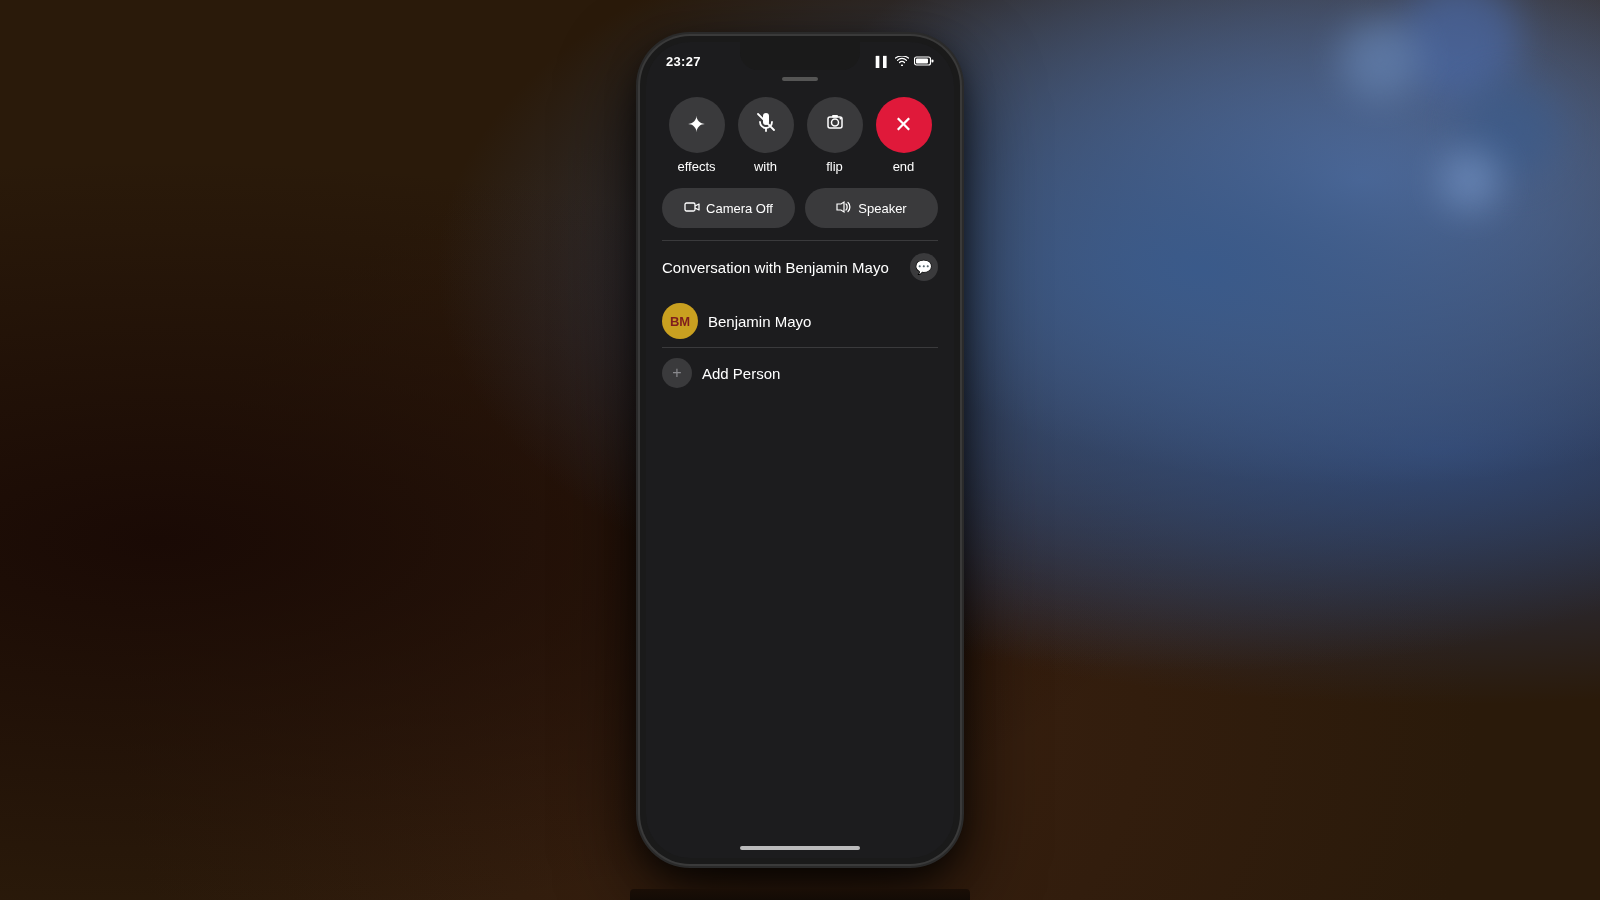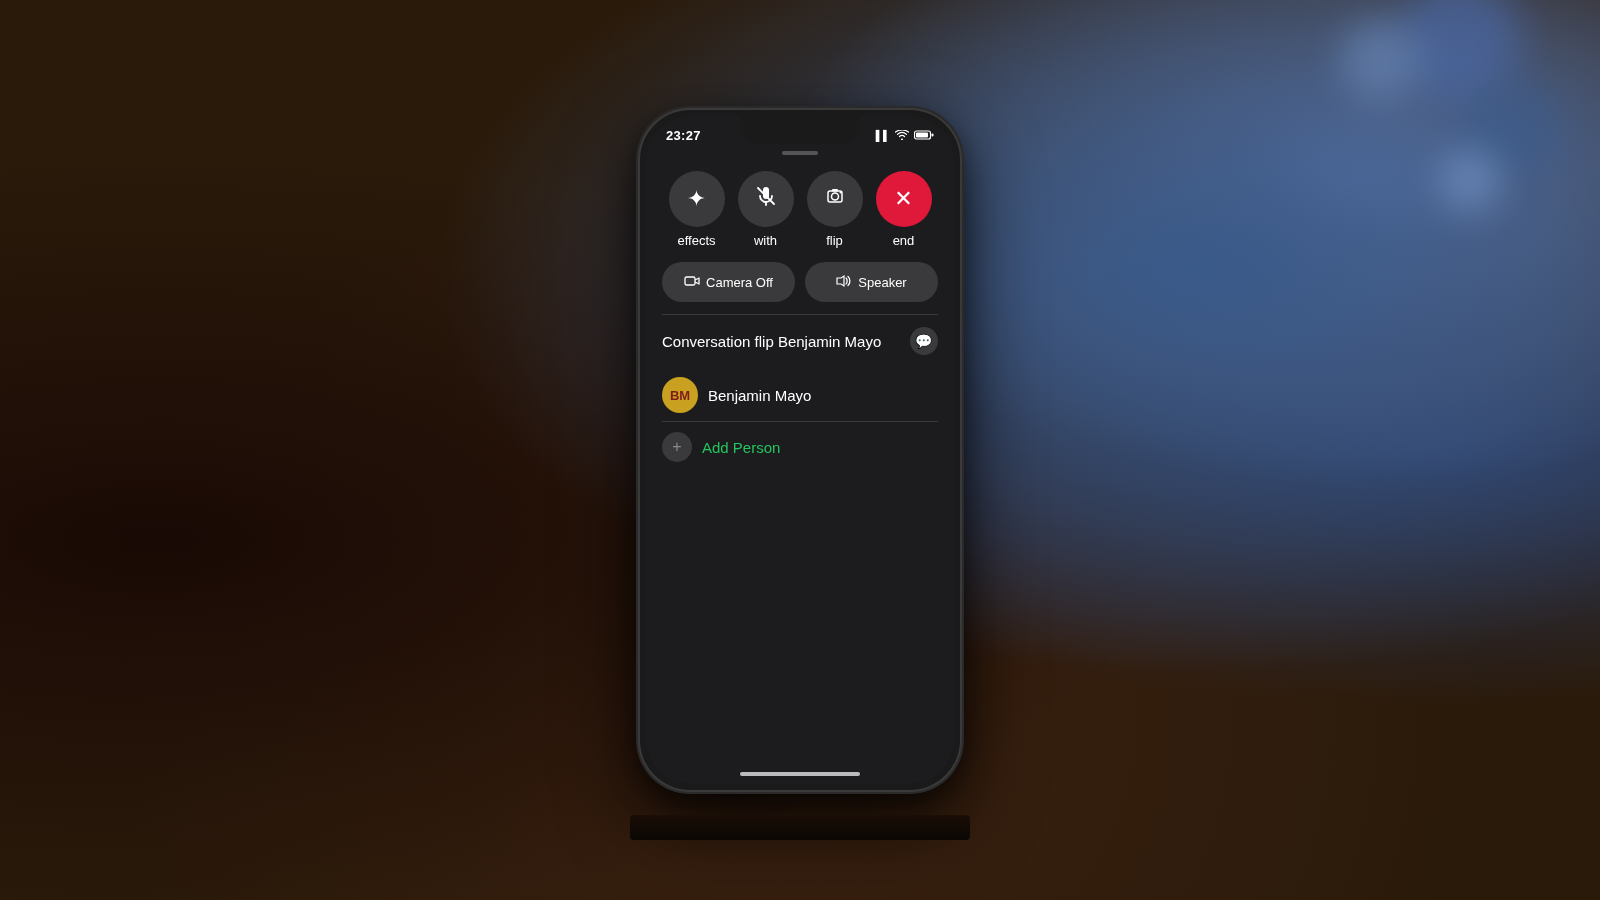--- a/index.html
+++ b/index.html
@@ -36,21 +36,21 @@
       position: absolute;
       inset: 0;
       display: flex;
       align-items: center;
       justify-content: center;
     }
 
     
     .iphone {
       width: 320px;
-      height: 680px;
+      height: 828px;
       background: #1a1a1a;
       border-radius: 50px;
       position: relative;
       box-shadow:
         0 0 0 2px #3a3a3a,
         0 0 0 4px #2a2a2a,
         0 30px 80px rgba(0,0,0,0.8),
         0 10px 30px rgba(0,0,0,0.6);
       display: flex;
       flex-direction: column;
@@ -292,21 +292,21 @@
       justify-content: center;
     }
 
     .add-icon {
       color: #8a8a8e;
       font-size: 16px;
       line-height: 1;
     }
 
     .add-person-label {
-      color: #22c55e;
+      color: #ffffff;
       font-size: 15px;
     }
 
     
     .home-indicator {
       position: absolute;
       bottom: 8px;
       left: 50%;
       transform: translateX(-50%);
       width: 120px;
@@ -460,21 +460,21 @@
               </span>
               <span class="secondary-btn-label">Speaker</span>
             </div>
           </div>
         </div>
 
         <div class="divider"></div>
 
         <div class="conversation-section">
           <div class="conversation-header">
-            <span class="conversation-title">Conversation flip Benjamin Mayo</span>
+            <span class="conversation-title">Conversation with Benjamin Mayo</span>
             <div class="messages-icon-circle">
               <span class="messages-icon">💬</span>
             </div>
           </div>
 
           <div class="person-row">
             <div class="avatar">BM</div>
             <span class="person-name">Benjamin Mayo</span>
           </div>
 

